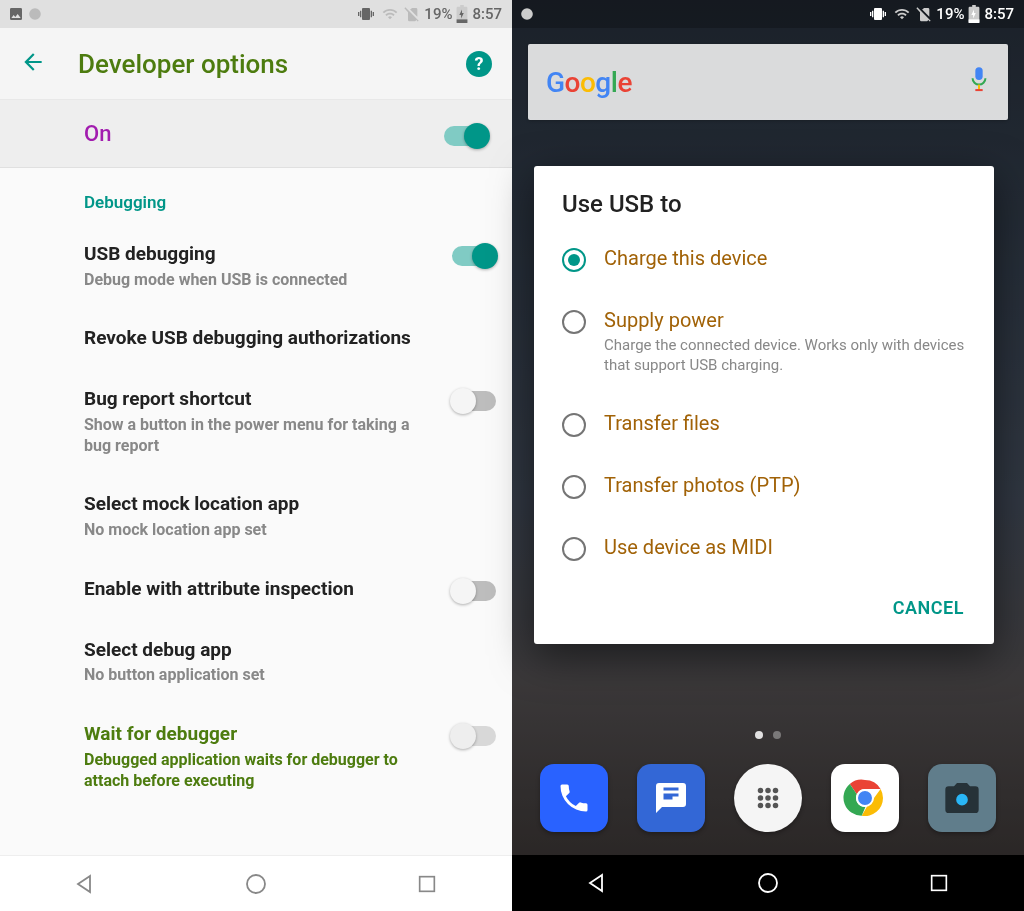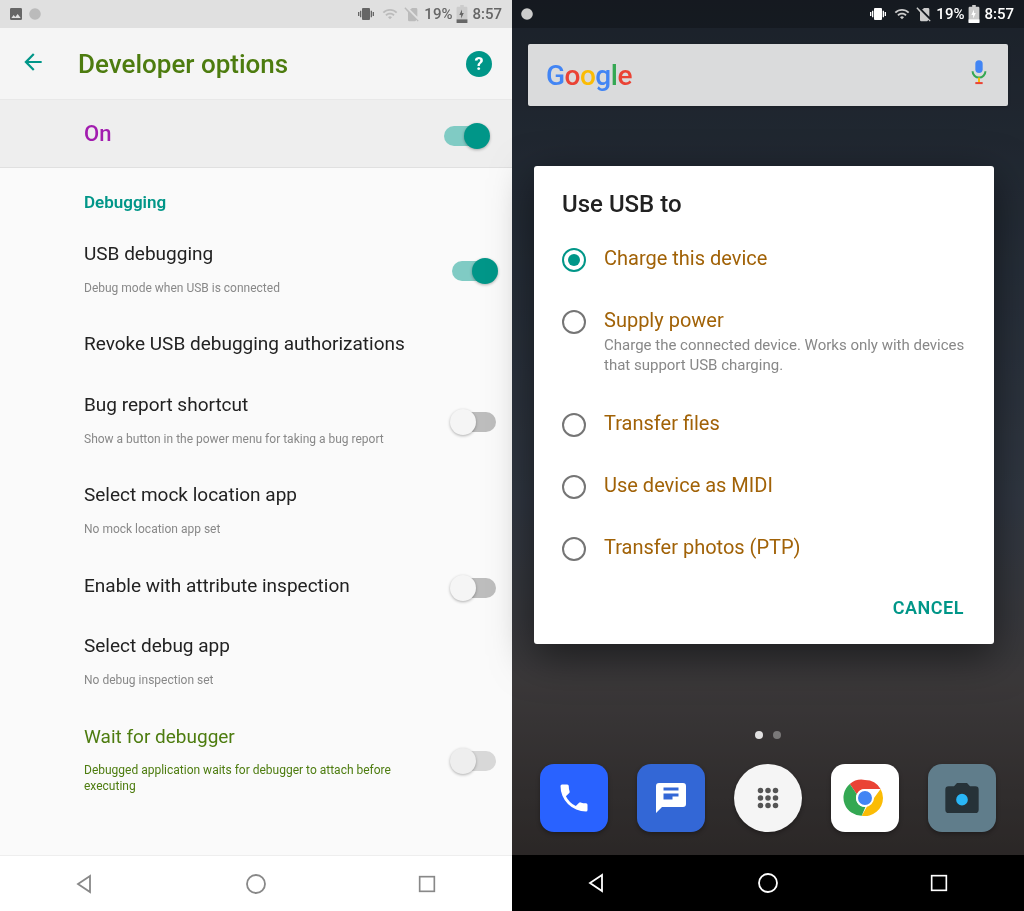--- a/index.html
+++ b/index.html
@@ -25,24 +25,24 @@
   .appbar { height: 72px; display: flex; align-items: center; padding: 0 20px; gap: 32px; background: #f5f5f5; border-bottom: 1px solid #e8e8e8; }
   .appbar .back { color: #009688; }
   .appbar .title { flex: 1; color: #4d7c0f; font-size: 26px; font-weight: 500; }
   .appbar .help { width: 26px; height: 26px; border-radius: 50%; background: #009688; color: #fff; display: flex; align-items: center; justify-content: center; font-size: 18px; font-weight: bold; }
 
   .master-row { height: 68px; background: #eeeeee; border-bottom: 1px solid #e0e0e0; display: flex; align-items: center; padding: 0 24px 0 84px; }
   .master-row .label { flex: 1; font-size: 22px; color: #a21caf; font-weight: 500; }
 
   .content { flex: 1; overflow: hidden; background: #fafafa; }
   .section-header { padding: 24px 24px 12px 84px; color: #009688; font-size: 17px; font-weight: 600; }
-  .setting { display: flex; align-items: center; padding: 18px 16px 18px 84px; }
+  .setting { display: flex; align-items: flex-start; padding: 18px 16px 18px 84px; font-weight: bold; }
   .setting .texts { flex: 1; padding-right: 16px; }
   .setting .t1 { font-size: 19px; color: #222; line-height: 1.3; }
-  .setting .t2 { font-size: 12px; color: #888; line-height: 1.3; margin-top: 14px; }
+  .setting .t2 { font-size: 16px; color: #888; line-height: 1.3; margin-top: 3px; }
   .setting.disabled .t1, .setting.disabled .t2 { color: #4d7c0f; }
 
   
   .toggle { position: relative; width: 44px; height: 20px; border-radius: 10px; margin-top: 4px; flex-shrink: 0; }
   .toggle .knob { position: absolute; width: 26px; height: 26px; border-radius: 50%; top: -3px; box-shadow: 0 1px 3px rgba(0,0,0,0.3); }
   .toggle.on { background: #80cbc4; }
   .toggle.on .knob { background: #009688; right: -2px; }
   .toggle.off { background: #bdbdbd; }
   .toggle.off .knob { background: #f5f5f5; left: -2px; }
   .toggle.off.disabled { background: #d8d8d8; }
@@ -52,21 +52,21 @@
   .navbar { height: 56px; display: flex; align-items: center; justify-content: space-around; }
   .left-phone .navbar { background: #fff; border-top: 1px solid #eee; color: #888; }
   .right-phone .navbar { background: #000; color: #fff; }
   .navbtn { width: 80px; height: 40px; display: flex; align-items: center; justify-content: center; }
 
   
   .right-phone { background: linear-gradient(180deg,#2a3340 0%, #3a4656 30%, #4a5464 55%, #5a5658 75%, #3a3432 100%); color: #fff; }
   .homescreen { flex: 1; position: relative; }
   .overlay { position: absolute; inset: 0; background: rgba(0,0,0,0.35); }
 
-  .searchbar { position: absolute; top: 16px; left: 16px; right: 16px; height: 62px; background: rgba(245,245,245,0.88); border-radius: 2px; display: flex; align-items: center; padding: 0 18px; box-shadow: 0 1px 3px rgba(0,0,0,0.2); }
+  .searchbar { position: absolute; top: 16px; left: 16px; right: 16px; height: 76px; background: rgba(245,245,245,0.88); border-radius: 2px; display: flex; align-items: center; padding: 0 18px; box-shadow: 0 1px 3px rgba(0,0,0,0.2); }
   .google-logo { font-size: 28px; font-weight: 500; letter-spacing: -0.5px; }
   .google-logo .gB { color: #4285F4; }
   .google-logo .gR { color: #EA4335; }
   .google-logo .gY { color: #FBBC05; }
   .google-logo .gG { color: #34A853; }
   .searchbar .spacer { flex: 1; }
   .mic { width: 22px; height: 30px; }
 
   .page-dots { position: absolute; left: 0; right: 0; bottom: 116px; display: flex; gap: 10px; justify-content: center; }
   .page-dots .dot { width: 8px; height: 8px; border-radius: 50%; background: rgba(255,255,255,0.85); }
@@ -186,21 +186,21 @@
           <div class="t1">Enable with attribute inspection</div>
         </div>
       <div class="toggle off">
           <div class="knob"></div>
         </div>
     </div>
 
     <div class="setting">
       <div class="texts">
         <div class="t1">Select debug app</div>
-        <div class="t2">No debug inspection set</div>
+        <div class="t2">No button application set</div>
       </div>
     </div>
 
     <div class="setting disabled">
       <div class="texts">
         <div class="t1">Wait for debugger</div>
         <div class="t2">Debugged application waits for debugger to attach before executing</div>
       </div>
       <div class="toggle off disabled">
           <div class="knob"></div>
@@ -347,28 +347,28 @@
       <div class="radio-row">
         <div class="radio"></div>
         <div class="radio-texts">
             <div class="r1">Transfer files</div>
           </div>
       </div>
 
       <div class="radio-row">
         <div class="radio"></div>
         <div class="radio-texts">
+            <div class="r1">Transfer photos (PTP)</div>
+          </div>
+      </div>
+
+      <div class="radio-row">
+        <div class="radio"></div>
+        <div class="radio-texts">
             <div class="r1">Use device as MIDI</div>
-          </div>
-      </div>
-
-      <div class="radio-row">
-        <div class="radio"></div>
-        <div class="radio-texts">
-            <div class="r1">Transfer photos (PTP)</div>
           </div>
       </div>
 
       <div class="dialog-actions">
         <div class="btn">CANCEL</div>
       </div>
     </div>
   </div>
 
   <div class="navbar">

